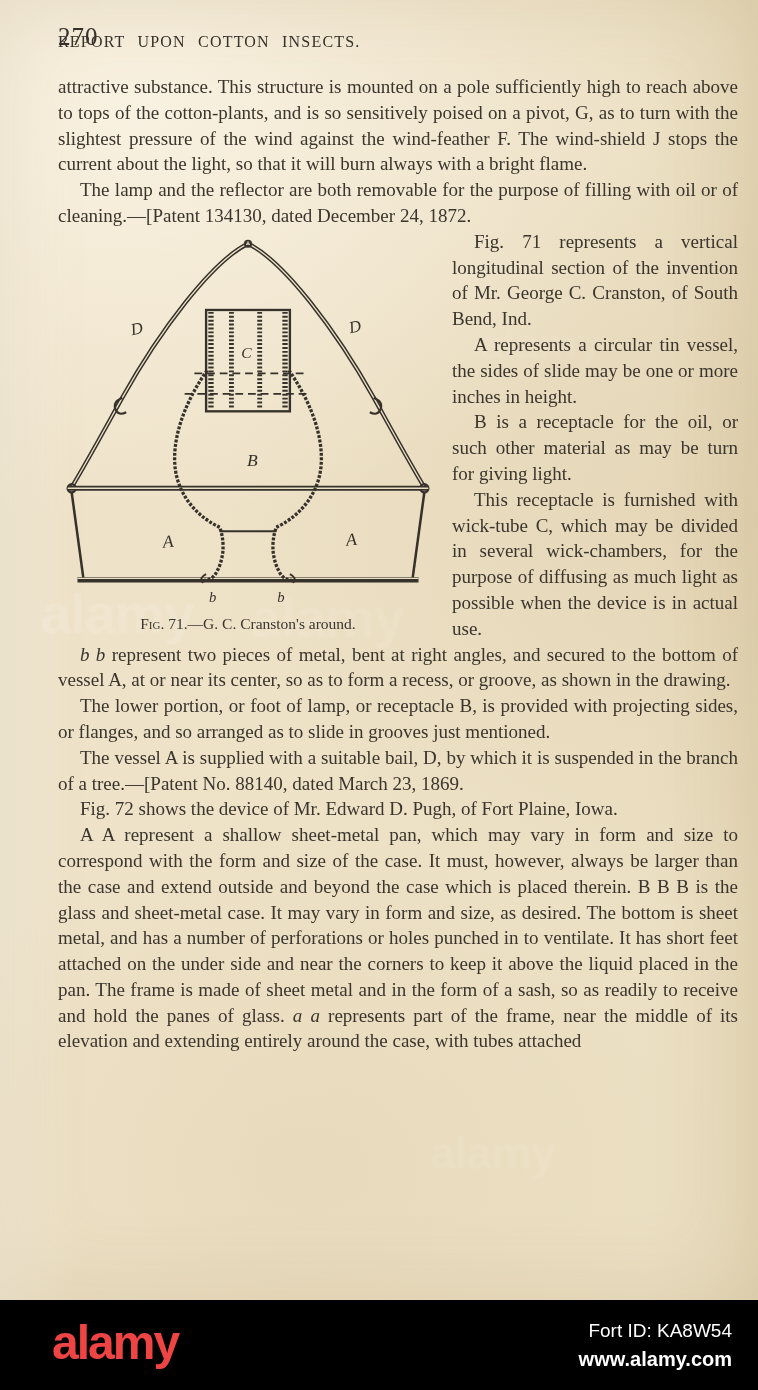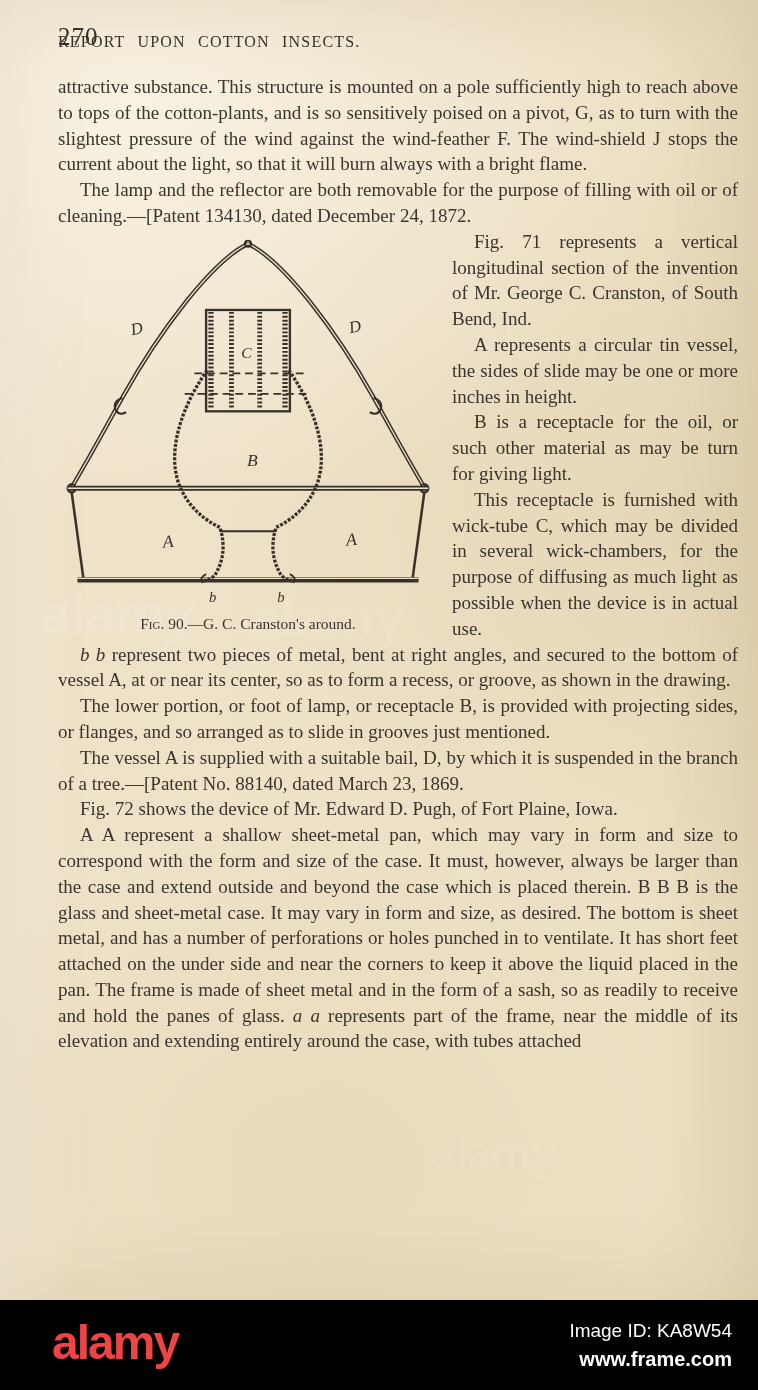--- a/index.html
+++ b/index.html
@@ -131,37 +131,37 @@
           <text class="fig-label" x="76" y="100" font-size="17" transform="rotate(-12 76 100)">D</text>
           <text class="fig-label" x="300" y="98" font-size="17" transform="rotate(-12 300 98)">D</text>
           <text class="fig-label" x="188" y="123" font-size="16">C</text>
           <text class="fig-label" x="194" y="234" font-size="18">B</text>
           <text class="fig-label" x="108" y="318" font-size="18" transform="rotate(-6 108 318)">A</text>
           <text class="fig-label" x="296" y="316" font-size="18" transform="rotate(-6 296 316)">A</text>
           <text class="fig-label" x="155" y="374" font-size="15">b</text>
           <text class="fig-label" x="225" y="374" font-size="15">b</text>
         </svg>
         <div class="fig-caption">
-          <span class="sc">Fig. 90.</span><span>—G. C. Cranston's around.</span>
+          <span class="sc">Fig. 71.</span><span>—G. C. Cranston's around.</span>
         </div>
       </div>
 
       <p class="ind">Fig. 71 represents a vertical longitudinal section of the invention of Mr. George C. Cranston, of South Bend, Ind.</p>
       <p class="ind">A represents a circular tin vessel, the sides of slide may be one or more inches in height.</p>
       <p class="ind">B is a receptacle for the oil, or such other material as may be turn for giving light.</p>
       <p class="ind">This receptacle is furnished with wick-tube C, which may be divided in several wick-chambers, for the purpose of diffusing as much light as possible when the device is in actual use.</p>
       <p class="ind"><span class="it">b b</span><span> represent two pieces of metal, bent at right angles, and secured to the bottom of vessel A, at or near its center, so as to form a recess, or groove, as shown in the drawing.</span></p>
       <p class="ind">The lower portion, or foot of lamp, or receptacle B, is provided with projecting sides, or flanges, and so arranged as to slide in grooves just mentioned.</p>
       <p class="ind">The vessel A is supplied with a suitable bail, D, by which it is suspended in the branch of a tree.—[Patent No. 88140, dated March 23, 1869.</p>
       <p class="ind">Fig. 72 shows the device of Mr. Edward D. Pugh, of Fort Plaine, Iowa.</p>
       <p class="ind"><span>A A represent a shallow sheet-metal pan, which may vary in form and size to correspond with the form and size of the case. It must, however, always be larger than the case and extend outside and beyond the case which is placed therein. B B B is the glass and sheet-metal case. It may vary in form and size, as desired. The bottom is sheet metal, and has a number of perforations or holes punched in to ventilate. It has short feet attached on the under side and near the corners to keep it above the liquid placed in the pan. The frame is made of sheet metal and in the form of a sash, so as readily to receive and hold the panes of glass. </span><span class="it">a a</span><span> represents part of the frame, near the middle of its elevation and extending entirely around the case, with tubes attached</span></p>
 
     </div>
   </div>
 
   <div class="alamy-bar">
     <span class="alamy-logo">alamy</span>
     <div class="bar-right">
-      <div class="bar-id">Image ID: KA8W54</div>
-      <div class="bar-url">www.frame.com</div>
+      <div class="bar-id">Fort ID: KA8W54</div>
+      <div class="bar-url">www.alamy.com</div>
     </div>
   </div>
 </div>
 
 </body></html>

